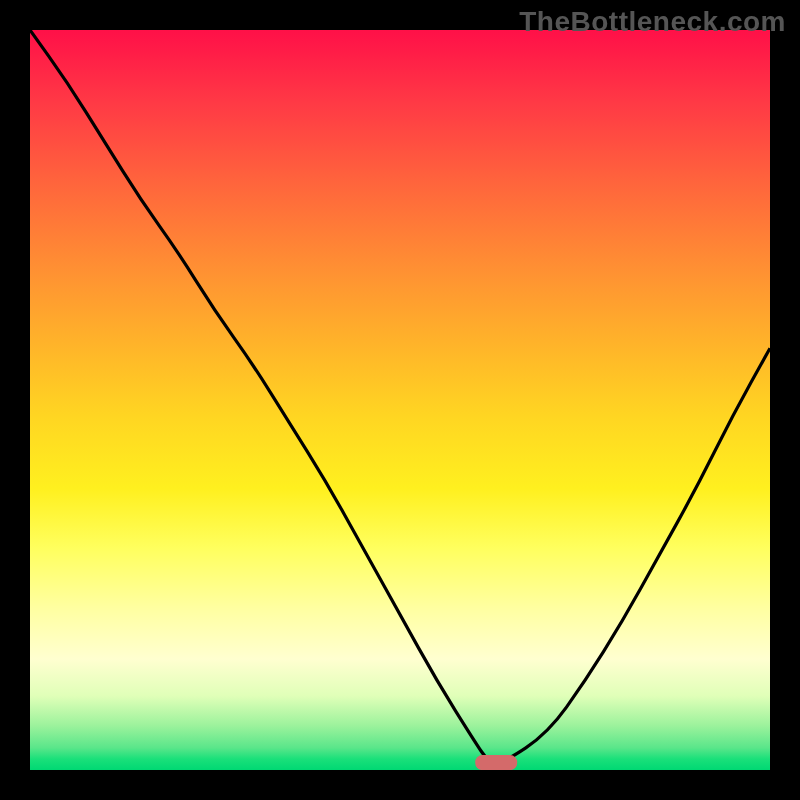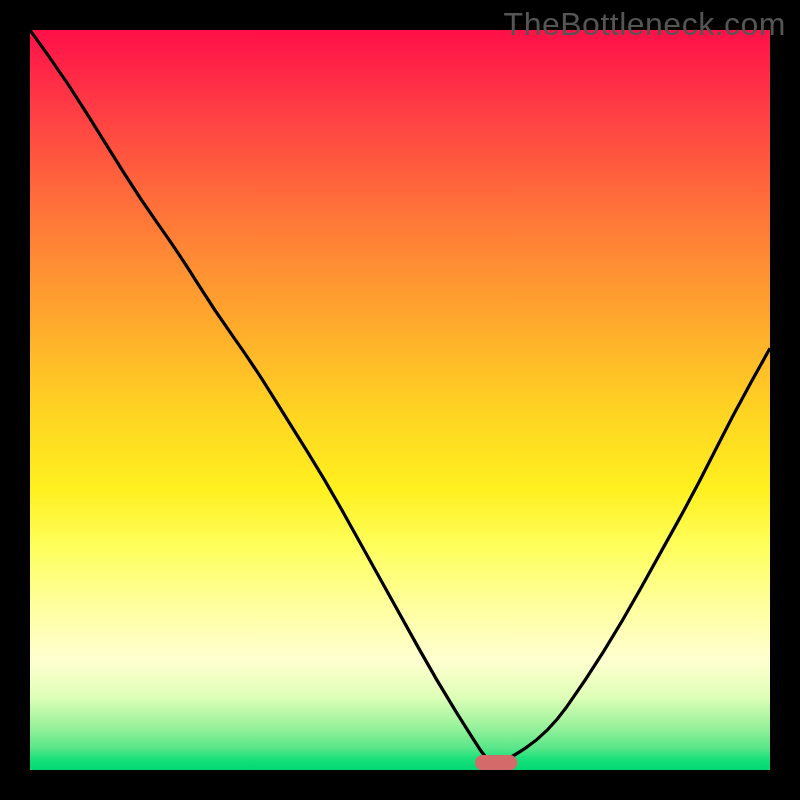--- a/index.html
+++ b/index.html
@@ -9,22 +9,22 @@
     background: #000;
     position: relative;
     font-family: Arial, Helvetica, sans-serif;
     overflow: hidden;
   }
   .watermark {
     position: absolute;
     top: 6px;
     right: 14px;
     color: #555;
-    font-size: 32px;
-    font-weight: 400;
+    font-size: 28px;
+    font-weight: 700;
     letter-spacing: 0.5px;
     z-index: 10;
   }
   .plot {
     position: absolute;
     left: 30px;
     top: 30px;
     width: 740px;
     height: 740px;
     background: linear-gradient(

